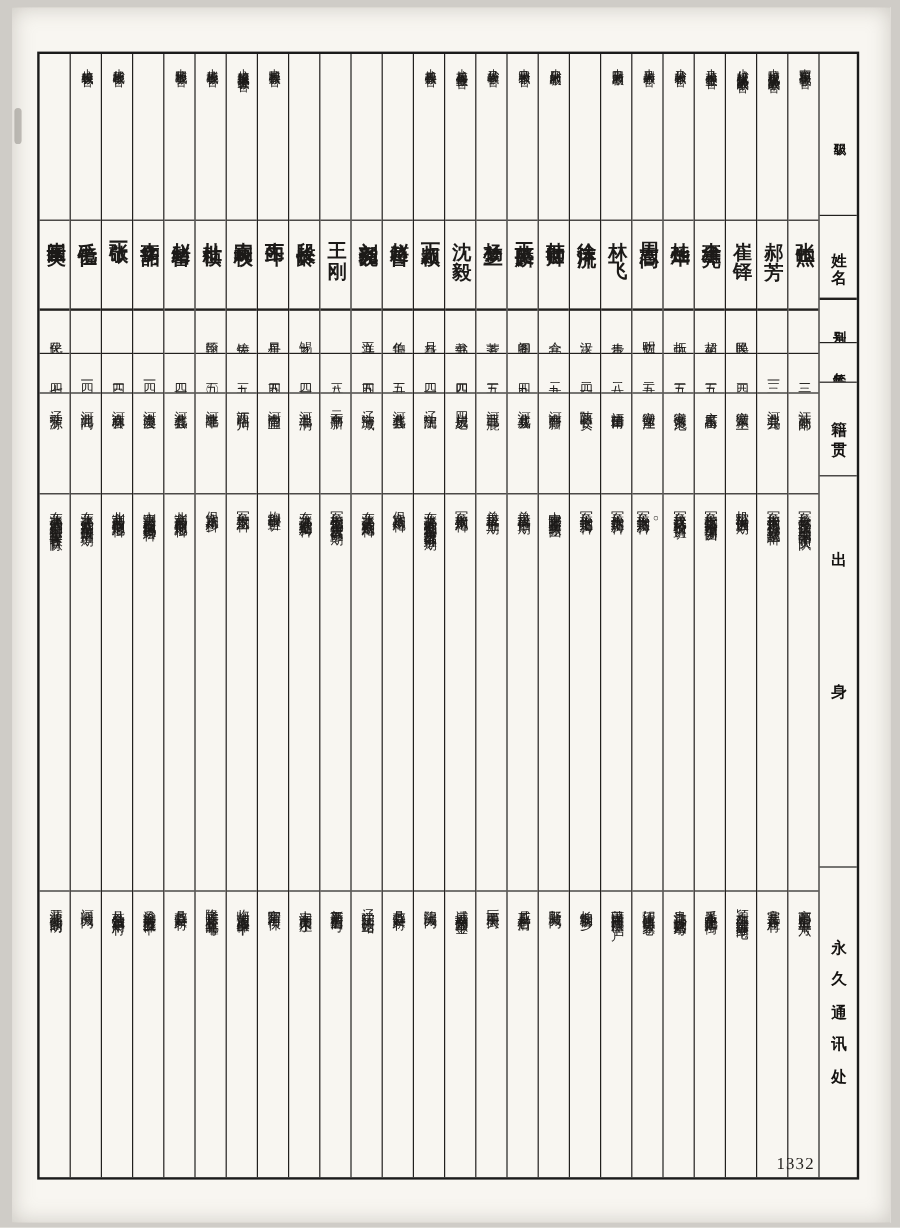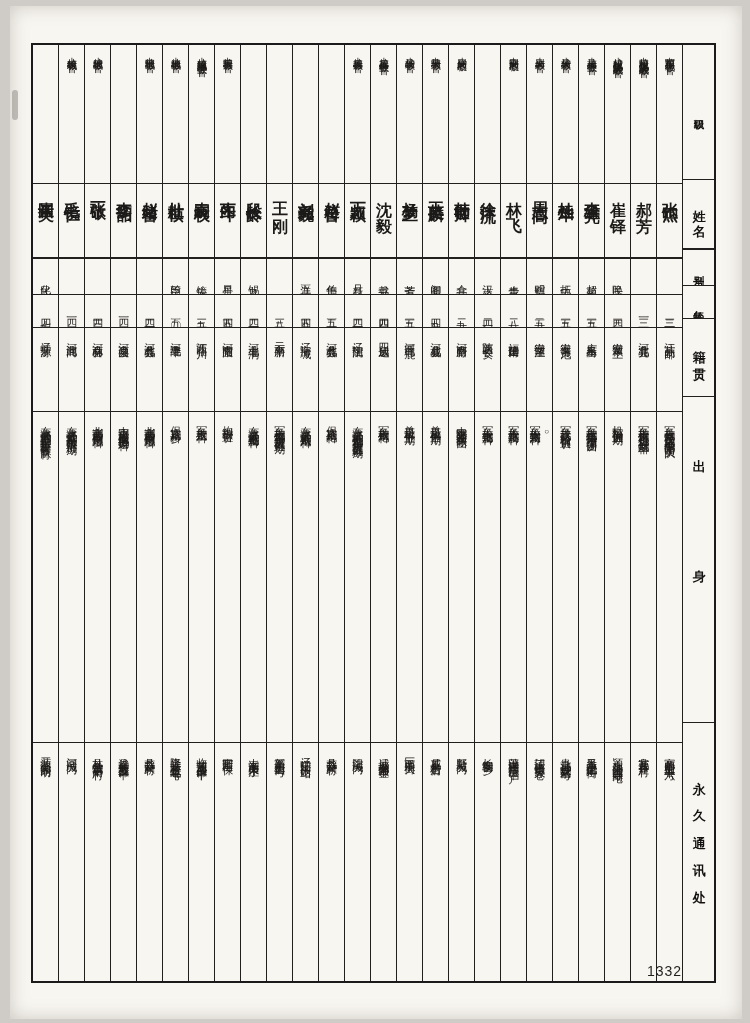--- a/index.html
+++ b/index.html
@@ -58,21 +58,21 @@
   .hdr-rank{letter-spacing:3.0em;}
   .hdr-name{letter-spacing:1.1em;}
   .hdr-alias{letter-spacing:.15em;}
   .hdr-age{letter-spacing:.05em;}
   .hdr-native{letter-spacing:1.3em;}
   .hdr-origin{letter-spacing:8.5em;}
   .hdr-address{letter-spacing:2.1em;}
   .page-number{
     position:absolute;left:637px;top:957px;
     font-size:14px;letter-spacing:1px;color:#221f1c;
-    font-family:Liberation Sans, sans-serif;
+    font-family:Liberation Serif, serif;
   }
   .smudge{position:absolute;left:2px;top:84px;width:6px;height:30px;background:#8a8680;opacity:.5;border-radius:3px;}
 </style>
 </head>
 <body>
 
 <div class="page">
   <div class="smudge"></div>
 
   <div class="grid" id="table-grid">

